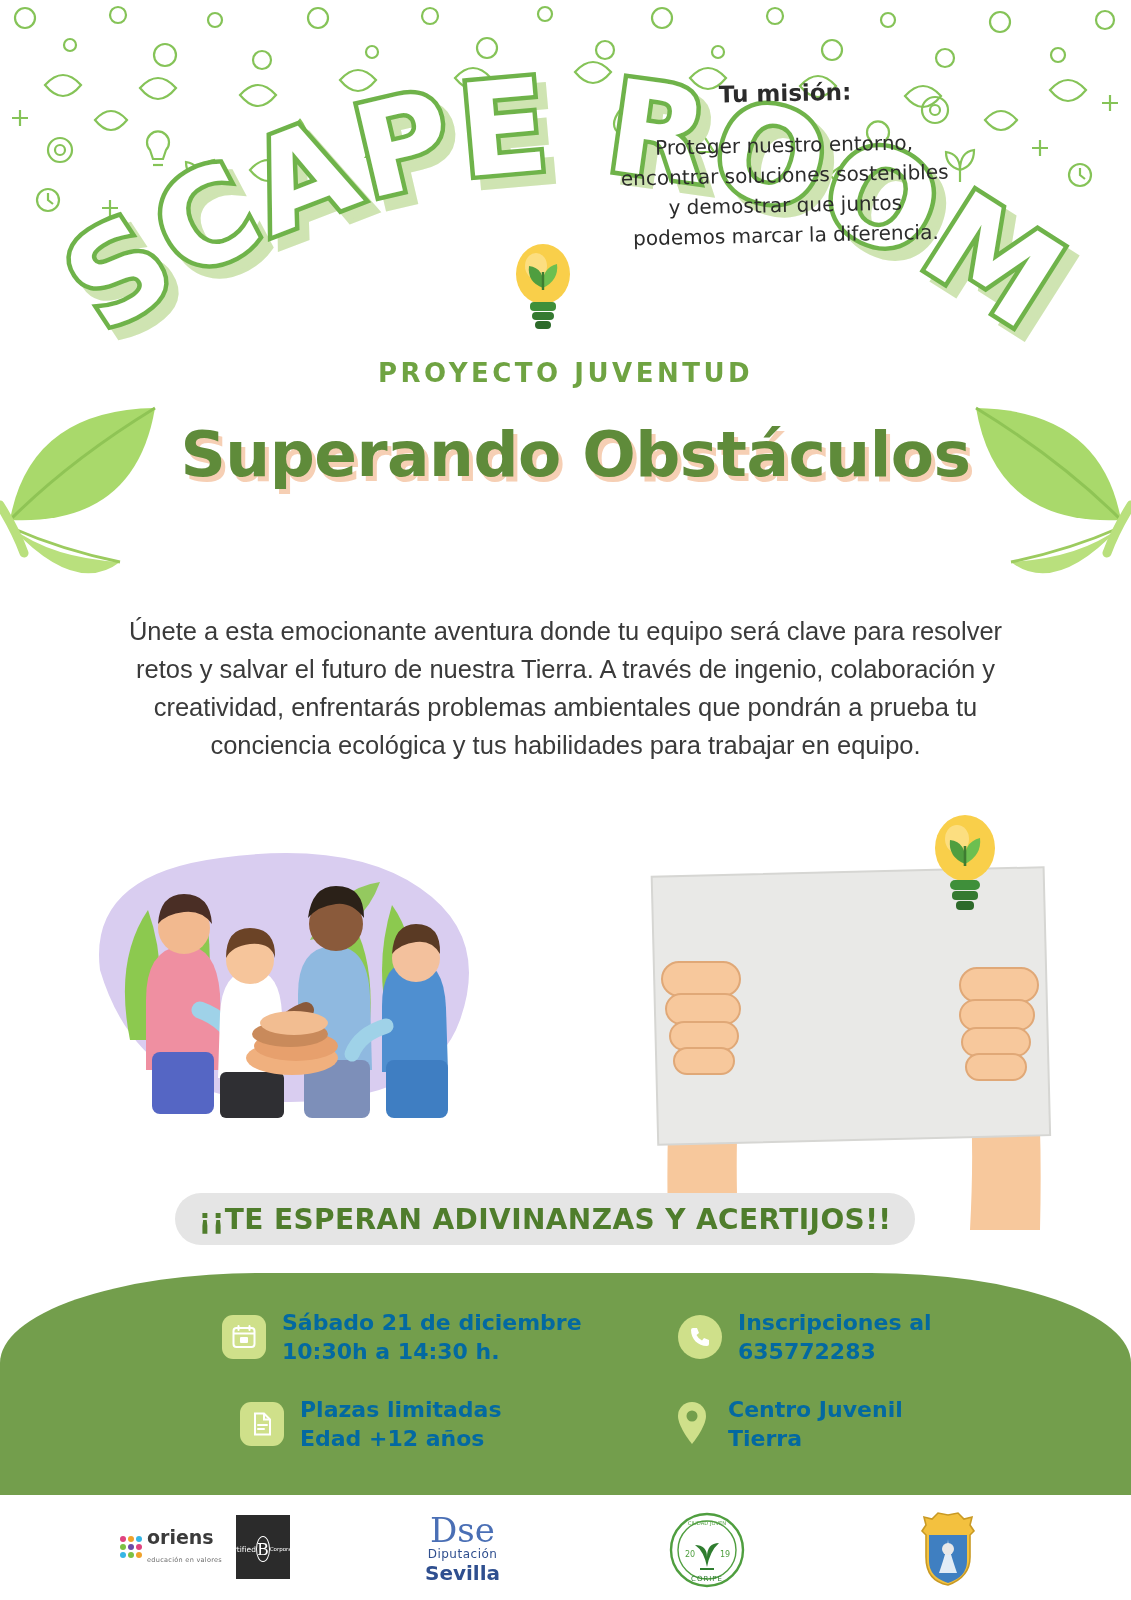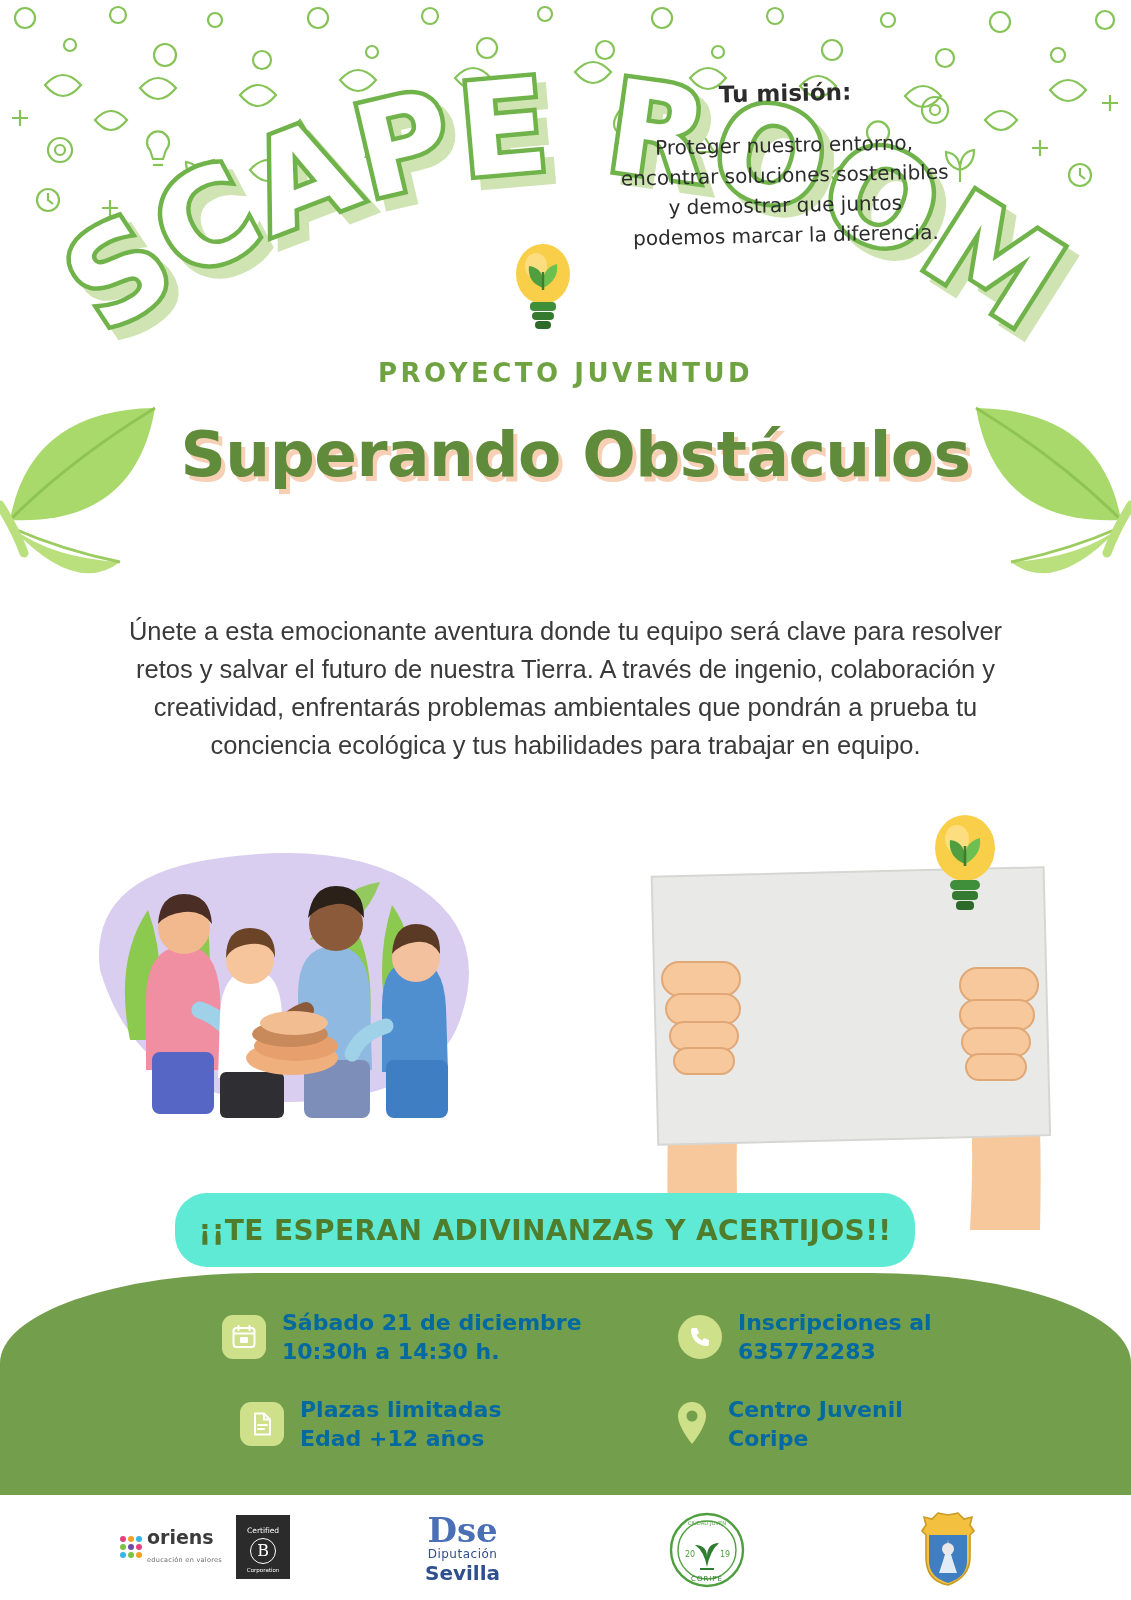--- a/index.html
+++ b/index.html
@@ -144,22 +144,22 @@
     position: absolute;
     left: 330px; top: 0px;
     width: 70px; height: 112px;
     z-index: 7;
   }
 
   
   .banner {
     position: absolute;
     left: 175px; top: 1193px;
-    width: 740px; height: 74px;
-    background: #5eead4;
+    width: 740px; height: 52px;
+    background: #e5e5e5;
     border-radius: 32px;
     display: flex; align-items: center; justify-content: center;
   }
   .banner span {
     font-family: "DejaVu Sans", sans-serif;
     font-size: 28px;
     font-weight: bold;
     letter-spacing: 0.4px;
     color: #4f7d2c;
   }
@@ -237,35 +237,35 @@
   }
   .oriens-sub {
     font-family: "DejaVu Sans", sans-serif;
     font-size: 6.5px; color: #6d6d6d; letter-spacing: 0.3px;
   }
   .bcorp {
     margin-left: 14px;
     width: 54px; height: 64px;
     background: #2b2b2b;
     color: #fff;
-    display: flex; flex-direction: column; align-items: center; justify-content: center;
+    display: flex; flex-direction: row; align-items: center; justify-content: center;
     padding-top: 4px;
   }
   .bcorp .c1 { font-family: "DejaVu Sans", sans-serif; font-size: 7.5px; }
   .bcorp .bletter {
     width: 26px; height: 26px; border: 1.6px solid #fff; border-radius: 50%;
     display: flex; align-items: center; justify-content: center;
     font-family: "DejaVu Serif", serif; font-size: 16px; margin: 3px 0;
   }
   .bcorp .c2 { font-family: "DejaVu Sans", sans-serif; font-size: 5.5px; }
 
   .dipu { left: 425px; top: 8px; flex-direction: column; align-items: center; }
   .dipu-mark {
     font-family: "DejaVu Serif", serif;
-    font-size: 34px; color: #4a6fb5; font-weight: bold; line-height: 34px;
+    font-size: 34px; color: #4a6fb5; font-weight: normal; line-height: 34px;
   }
   .dipu-l1 { font-family: "DejaVu Sans", sans-serif; font-size: 12px; color: #2f4f8f; letter-spacing: 0.5px;}
   .dipu-l2 { font-family: "DejaVu Sans", sans-serif; font-size: 20px; font-weight: bold; color: #2f4f8f; }
 
   .coripe { left: 668px; top: 6px; }
   .escudo { left: 915px; top: 6px; }
 </style>
 </head>
 <body>
 
@@ -542,21 +542,21 @@
     </div>
 
     <div class="info-item pos-centro">
       <span class="pin">
         <svg width="36" height="48" viewBox="0 0 36 48" xmlns="http://www.w3.org/2000/svg">
           <path d="M18 2 a14 14 0 0 1 14 14 c0 11 -14 28 -14 28 S4 27 4 16 A14 14 0 0 1 18 2z" fill="#cfe08a"></path>
           <circle cx="18" cy="16" r="5.5" fill="#739e4c"></circle>
         </svg>
       </span>
       <span class="info-text">Centro Juvenil
-Coripe</span>
+Tierra</span>
     </div>
   </div>
 
   <div class="logos">
 
     <div class="logo orienslogo">
       <span class="oriens-dots">
         <i style="left:0;top:0;background:#e0437f"></i>
         <i style="left:8px;top:0;background:#f0a22b"></i>
         <i style="left:16px;top:0;background:#35b6e6"></i>

